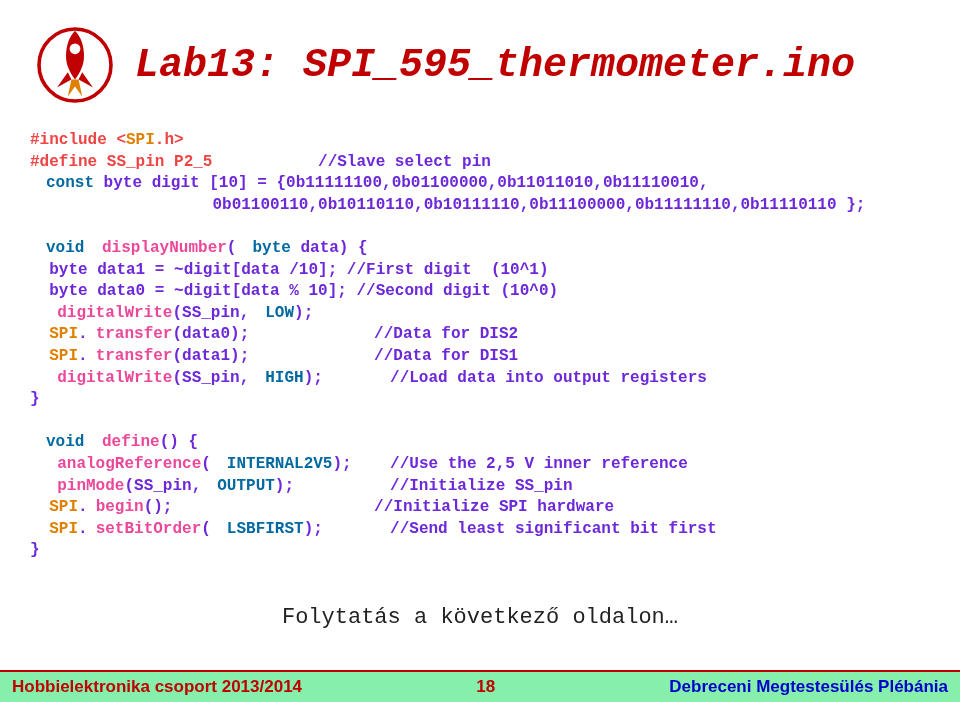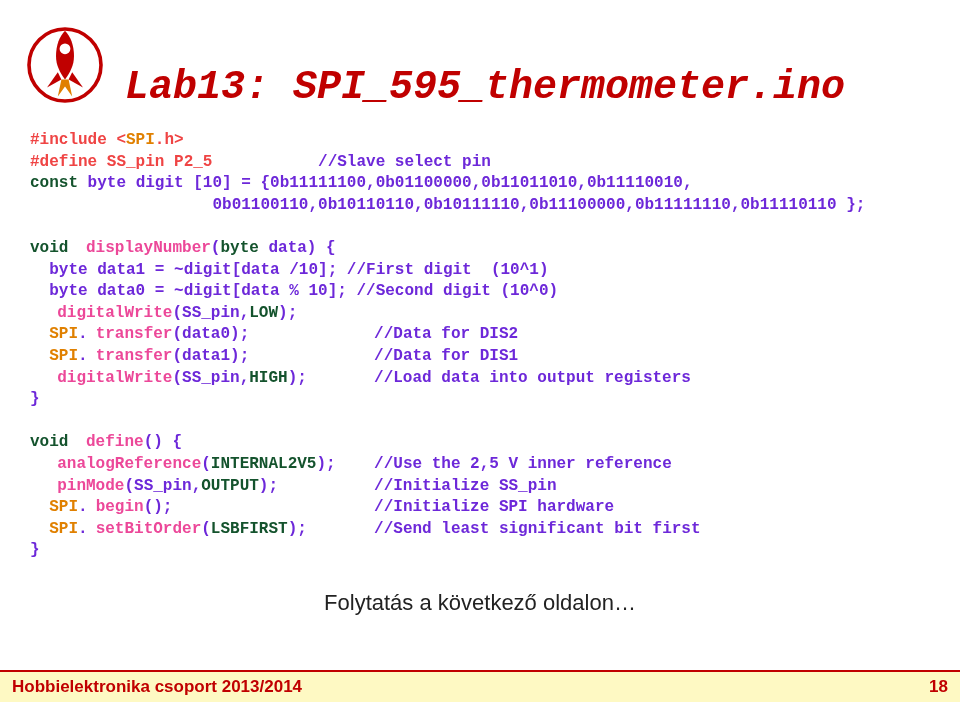--- a/index.html
+++ b/index.html
@@ -6,22 +6,23 @@
   body {
     width: 960px;
     height: 702px;
     background: #ffffff;
     font-family: "Calibri", Arial, sans-serif;
     position: relative;
     overflow: hidden;
   }
   .header {
     display: flex;
-    align-items: flex-end;
+    align-items: center;
     padding: 20px 20px 10px 20px;
+    margin-left: 10px;
   }
   .rocket-icon {
     width: 90px;
     height: 90px;
     margin-right: 15px;
     flex-shrink: 0;
   }
   .title {
     font-size: 40px;
     color: #c00000;
@@ -30,47 +31,47 @@
     font-weight: bold;
   }
   .code-block {
     font-family: "Courier New", monospace;
     font-size: 16px;
     font-weight: bold;
     line-height: 1.35;
     padding: 10px 30px 0 30px;
     white-space: pre;
   }
-  .kw-blue { color: #14532d; }
+  .kw-blue { color: #0369a1; margin-left: 16px; }
   .kw-teal { color: #ef4444; }
   .kw-green { color: #6d28d9; }
   .kw-orange { color: #e08000; }
   .kw-red { color: #ec4899; margin-left: 8px; }
   .plain { color: #6d28d9; }
   .continue-text {
     text-align: center;
     font-size: 22px;
     color: #222;
-    margin-top: 28px;
-    font-family: Liberation Sans, sans-serif;
+    margin-top: 43px;
+    font-family: Liberation Mono, monospace;
   }
   .footer {
     position: absolute;
     bottom: 0;
     left: 0;
     right: 0;
     height: 32px;
     border-top: 2px solid #c00000;
     display: flex;
     justify-content: space-between;
     align-items: center;
     padding: 0 12px;
     font-family: Arial, sans-serif;
     font-size: 17px;
-    background: #fef9c3;
+    background: #86efac;
   }
   .footer-left { color: #c00000; font-weight: bold; }
   .footer-center { color: #c00000; font-weight: bold; }
   .footer-right { color: #0000cc; font-weight: bold; }
 </style>
 </head>
 <body>
 
 <div class="header">
   <svg class="rocket-icon" viewBox="0 0 100 100">
@@ -103,13 +104,14 @@
 <span class="kw-red">  pinMode</span><span class="plain">(SS_pin,</span><span class="kw-blue">OUTPUT</span><span class="plain">);          </span><span class="kw-green">//Initialize SS_pin</span>
 <span class="kw-orange">  SPI</span><span class="plain">.</span><span class="kw-red">begin</span><span class="plain">();                     </span><span class="kw-green">//Initialize SPI hardware</span>
 <span class="kw-orange">  SPI</span><span class="plain">.</span><span class="kw-red">setBitOrder</span><span class="plain">(</span><span class="kw-blue">LSBFIRST</span><span class="plain">);       </span><span class="kw-green">//Send least significant bit first</span>
 <span class="plain">}</span></div>
 
 <div class="continue-text">Folytatás a következő oldalon…</div>
 
 <div class="footer">
   <span class="footer-left">Hobbielektronika csoport 2013/2014</span>
   <span class="footer-center">18</span>
+  <span class="footer-right">Debreceni Megtestesülés Plébánia</span>
 </div>
 
 </body></html>

